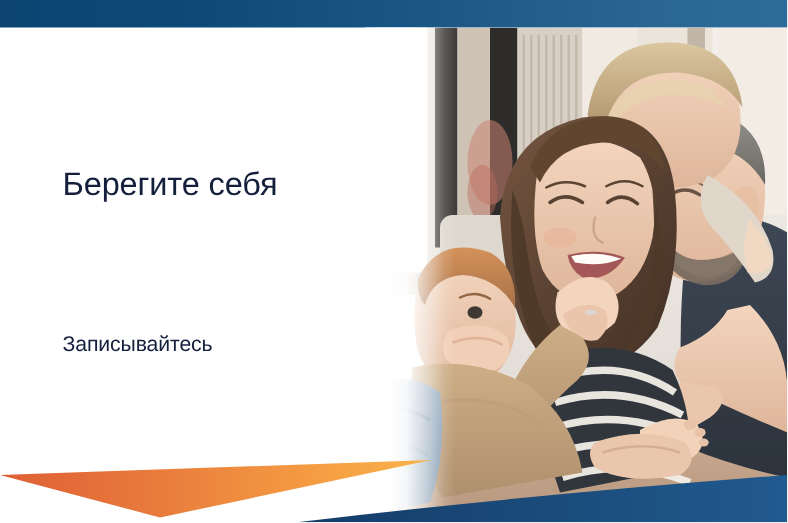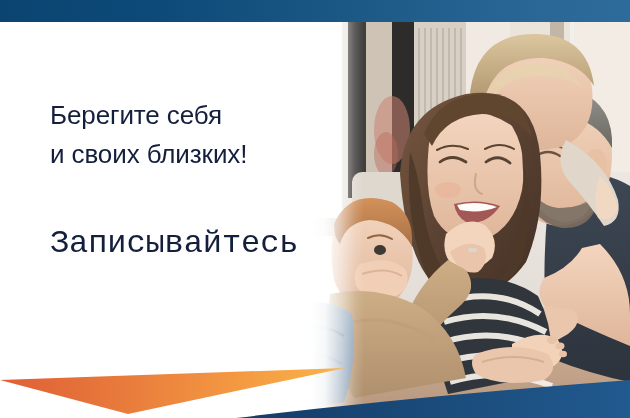--- a/index.html
+++ b/index.html
@@ -43,23 +43,24 @@
   .copy{
     position:absolute;left:0;top:22px;width:300px;height:396px;
   }
   .headline,.subhead{
     position:absolute;
     left:50px;
     color:#141f3c;
     font-weight:400;
     letter-spacing:-0.1px;
     white-space:nowrap;
+    margin-top:32px;
   }
   .headline{ top:74px; font-size:26px; line-height:39px; }
-  .subhead { top:202px; font-size:32px; line-height:39px;font-family:Liberation Mono, monospace; }
+  .subhead { top:202px; font-size:17px; line-height:39px; }
   .line{display:block;}
 
   
   .wedges{
     position:absolute;left:0;top:330px;width:630px;height:88px;
     pointer-events:none;
   }
   .wedges svg{display:block;width:630px;height:88px;}
 </style>
 </head>
@@ -262,21 +263,20 @@
       </g>
     </svg>
   </div>
 
   <div class="photo-fade"></div>
 
   <div class="copy">
 
     <div class="headline">
       <span class="line">Берегите себя</span>
-      <span class="line">и своих близких!</span>
     </div>
 
     <div class="subhead">
       <span class="line">Записывайтесь</span>
     </div>
 
   </div>
 
   <div class="wedges">
     <svg viewBox="0 0 630 88" xmlns="http://www.w3.org/2000/svg">

